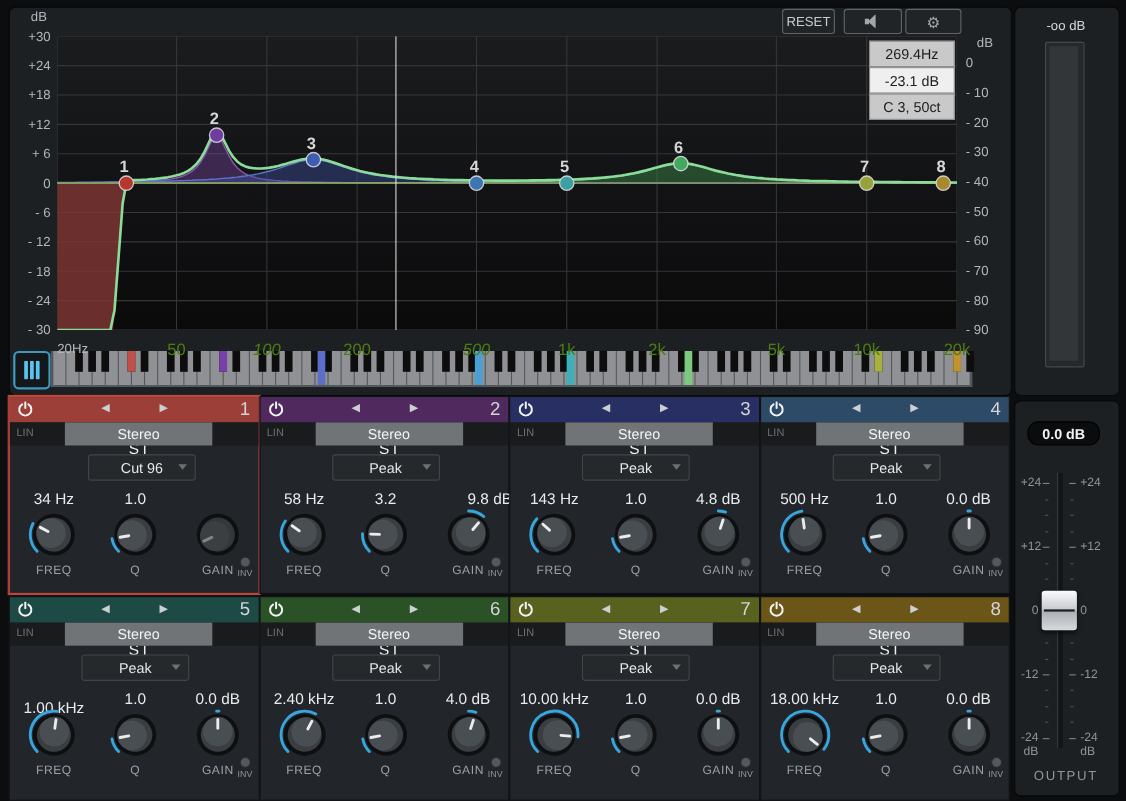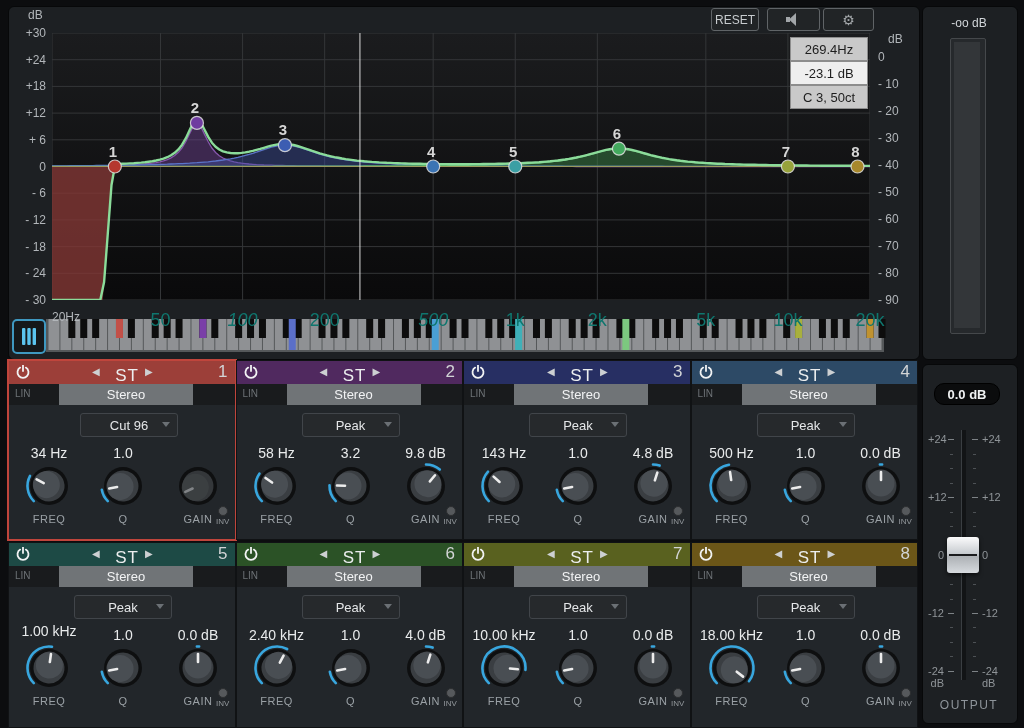--- a/index.html
+++ b/index.html
@@ -2,30 +2,30 @@
 <html><head>
 <meta charset="utf-8">
 <style>
   html,body{margin:0;padding:0;background:#0c0d0f;}
   .app{position:relative;width:1024px;height:728px;overflow:hidden;
        font-family:"Liberation Sans","DejaVu Sans",sans-serif;
        background:#0c0d0f;color:#d8dadc;-webkit-font-smoothing:antialiased;}
   .panel{position:absolute;background:#1d2023;border:1px solid #070809;border-radius:6px;}
   .abs{position:absolute;}
   .tick{position:absolute;font-size:12px;color:#b2b6ba;transform:translateY(-50%);}
-  .freqtick{position:absolute;font-size:18px;color:#0f766e;transform:translateX(-50%);}
+  .freqtick{position:absolute;font-size:15px;color:#4d7c0f;transform:translateX(-50%);}
   .btn{position:absolute;background:#212426;border:1px solid #606467;border-radius:3px;
        color:#c8cccf;font-size:12px;display:flex;align-items:center;justify-content:center;cursor:default;}
   .readout-row{position:absolute;width:76px;height:22px;border:1px solid #8d8d8d;
        color:#1d1d1d;font-size:13px;display:flex;align-items:center;justify-content:center;}
   .band-cell{position:absolute;background:#22262a;border:1px solid #101214;box-sizing:border-box;}
   .band-cell.selected{border:1px solid #c0453c;box-shadow:0 0 0 1px #c0453c;}
   .band-header{position:absolute;left:0;top:0;right:0;height:23px;display:flex;align-items:center;}
   .band-num{position:absolute;right:7px;top:1px;font-size:17px;color:#d2d4d6;}
-  .st-label{font-size:17px;color:#eceeef;letter-spacing:1px;}
+  .st-label{font-size:14px;color:#eceeef;letter-spacing:1px;margin-top:34px;}
   .arrow{font-size:10px;color:#cdd0d2;}
   .tabrow{position:absolute;left:0;top:23px;right:0;height:21px;background:#191b1d;}
   .lin{position:absolute;left:6px;top:4px;font-size:10px;color:#6d7276;}
   .chtab{position:absolute;left:50px;top:0;width:134px;height:21px;background:#707477;
          color:#f2f3f4;font-size:13px;display:flex;align-items:center;justify-content:center;}
   .dropdown{position:absolute;height:22px;background:#26292c;border:1px solid #41454a;border-radius:3px;
          color:#e4e6e8;font-size:13px;display:flex;align-items:center;justify-content:center;}
   .dd-arrow{position:absolute;right:7px;top:8px;width:0;height:0;border-left:4px solid transparent;
          border-right:4px solid transparent;border-top:5px solid #6b7075;}
   .knob-val{position:absolute;width:80px;text-align:center;font-size:14px;color:#e9ebec;}
@@ -450,21 +450,21 @@
         <svg width="48" height="48" style="position: absolute; left: 90px; top: 101px;">
           <circle cx="24" cy="24" r="19" fill="#0e0f10"></circle>
           <path d="M 8.797204204489228 39.20279579551077 A 21.5 21.5 0 0 1 2.513097219089442 23.249660820896228" fill="none" stroke="#38a6de" stroke-width="2.6" stroke-linecap="round"></path>
           <g transform="rotate(-88 24 24)">
             <circle cx="24" cy="24" r="15.5" fill="#3a3e42"></circle>
             <circle cx="24" cy="21" r="13.5" fill="#4b5055" opacity="0.9"></circle>
             <line x1="24" y1="18" x2="24" y2="10" stroke="#ececec" stroke-width="2.6" stroke-linecap="round"></line>
           </g>
         </svg>
         <div class="knob-label abs" style="left: 74px; top: 152px;">Q</div>
-        <div class="knob-val abs" style="left: 149px; top: 84px;">9.8 dB</div>
+        <div class="knob-val abs" style="left: 149px; top: 84px; text-align: right;">9.8 dB</div>
         <svg width="48" height="48" style="position: absolute; left: 165px; top: 101px;">
           <circle cx="24" cy="24" r="19" fill="#0e0f10"></circle>
           <path d="M 24 2.5 A 21.5 21.5 0 0 1 37.8199336082606 7.530044472941974" fill="none" stroke="#38a6de" stroke-width="2.6" stroke-linecap="round"></path>
           <g transform="rotate(40 24 24)">
             <circle cx="24" cy="24" r="15.5" fill="#3a3e42"></circle>
             <circle cx="24" cy="21" r="13.5" fill="#4b5055" opacity="0.9"></circle>
             <line x1="24" y1="18" x2="24" y2="10" stroke="#ececec" stroke-width="2.6" stroke-linecap="round"></line>
           </g>
         </svg>
         <div class="knob-label abs" style="left: 149px; top: 152px;">GAIN</div>
@@ -590,21 +590,21 @@
           <div class="arrow abs" style="left: 83px; top: 5px;">◀</div>
           <div class="st-label abs" style="left: 104px; top: 5px; width: 28px; text-align: center;">ST</div>
           <div class="arrow abs" style="left: 136px; top: 5px;">▶</div>
           <div class="band-num" style="">5</div>
         </div>
         <div class="tabrow" style="">
           <div class="lin abs" style="">LIN</div>
           <div class="chtab abs" style="">Stereo</div>
         </div>
         <div class="dropdown abs" style="left: 65px; top: 52px; width: 96px;">Peak<div class="dd-arrow abs" style=""></div></div>
-        <div class="knob-val abs" style="left: 0px; top: 80px;">1.00 kHz</div>
+        <div class="knob-val abs" style="left: 0px; top: 92px;">1.00 kHz</div>
         <svg width="48" height="48" style="position: absolute; left: 16px; top: 101px;">
           <circle cx="24" cy="24" r="19" fill="#0e0f10"></circle>
           <path d="M 8.797204204489228 39.20279579551077 A 21.5 21.5 0 0 1 26.992221670641406 2.709236522056237" fill="none" stroke="#38a6de" stroke-width="2.6" stroke-linecap="round"></path>
           <g transform="rotate(8 24 24)">
             <circle cx="24" cy="24" r="15.5" fill="#3a3e42"></circle>
             <circle cx="24" cy="21" r="13.5" fill="#4b5055" opacity="0.9"></circle>
             <line x1="24" y1="18" x2="24" y2="10" stroke="#ececec" stroke-width="2.6" stroke-linecap="round"></line>
           </g>
         </svg>
         <div class="knob-label abs" style="left: 0px; top: 152px;">FREQ</div>

